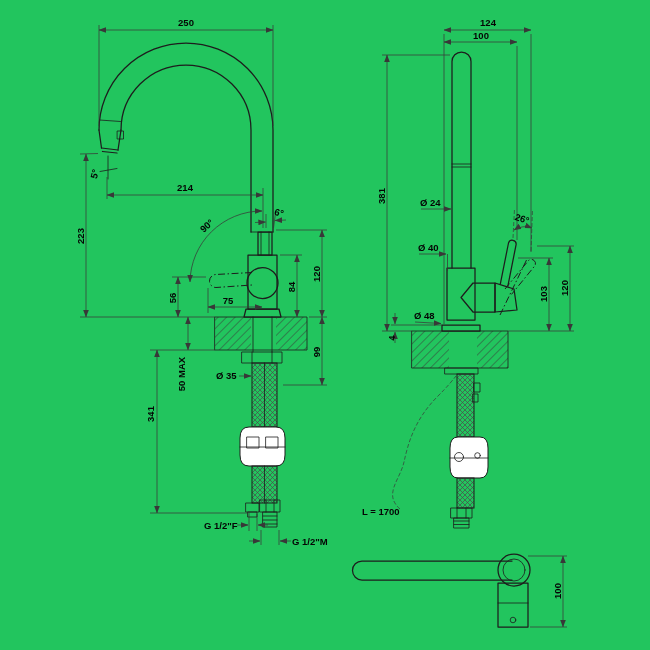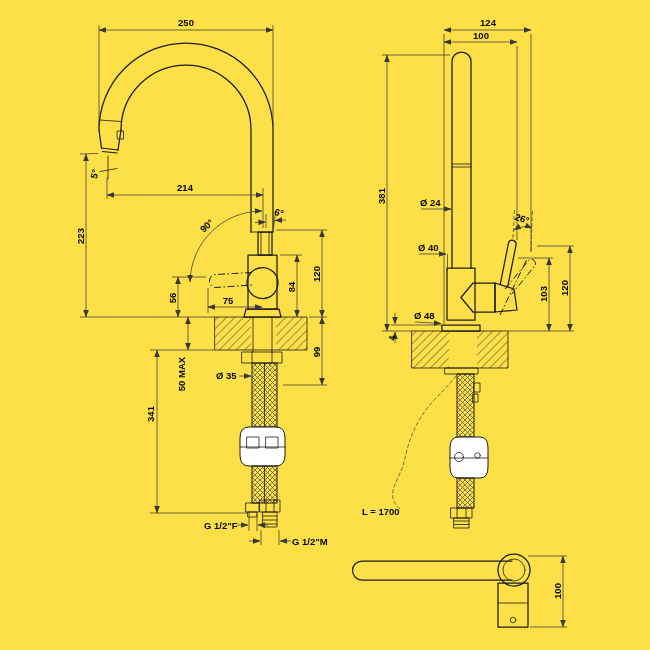--- a/index.html
+++ b/index.html
@@ -1,16 +1,16 @@
 <!DOCTYPE html>
 <html><head>
 <meta charset="utf-8">
 <style>
   html,body{margin:0;padding:0;background:#ffffff;}
-  .page{width:650px;height:650px;background:#fde047;position:relative;overflow:hidden;}
+  .page{width:650px;height:650px;background:#22c55e;position:relative;overflow:hidden;}
   svg{display:block;}
   .o  {fill:none;stroke:#1d1d1d;stroke-width:1.25;stroke-linecap:round;stroke-linejoin:round;}
   .ot {fill:none;stroke:#1d1d1d;stroke-width:0.8;stroke-linecap:round;stroke-linejoin:round;}
   .d  {fill:none;stroke:#383838;stroke-width:0.75;}
   .ph {fill:none;stroke:#1d1d1d;stroke-width:1;stroke-dasharray:7 2.5 1.5 2.5;}
   .dd {fill:none;stroke:#383838;stroke-width:0.7;stroke-dasharray:4 2;}
   .hz {fill:url(#hatch);stroke:none;}
   .bz {fill:url(#braid);stroke:#1d1d1d;stroke-width:1;}
   .wz {fill:#ffffff;stroke:#1d1d1d;stroke-width:1;}
   text{font-family:"Liberation Sans","DejaVu Sans",sans-serif;font-size:9.5px;font-weight:bold;fill:#050505;}

